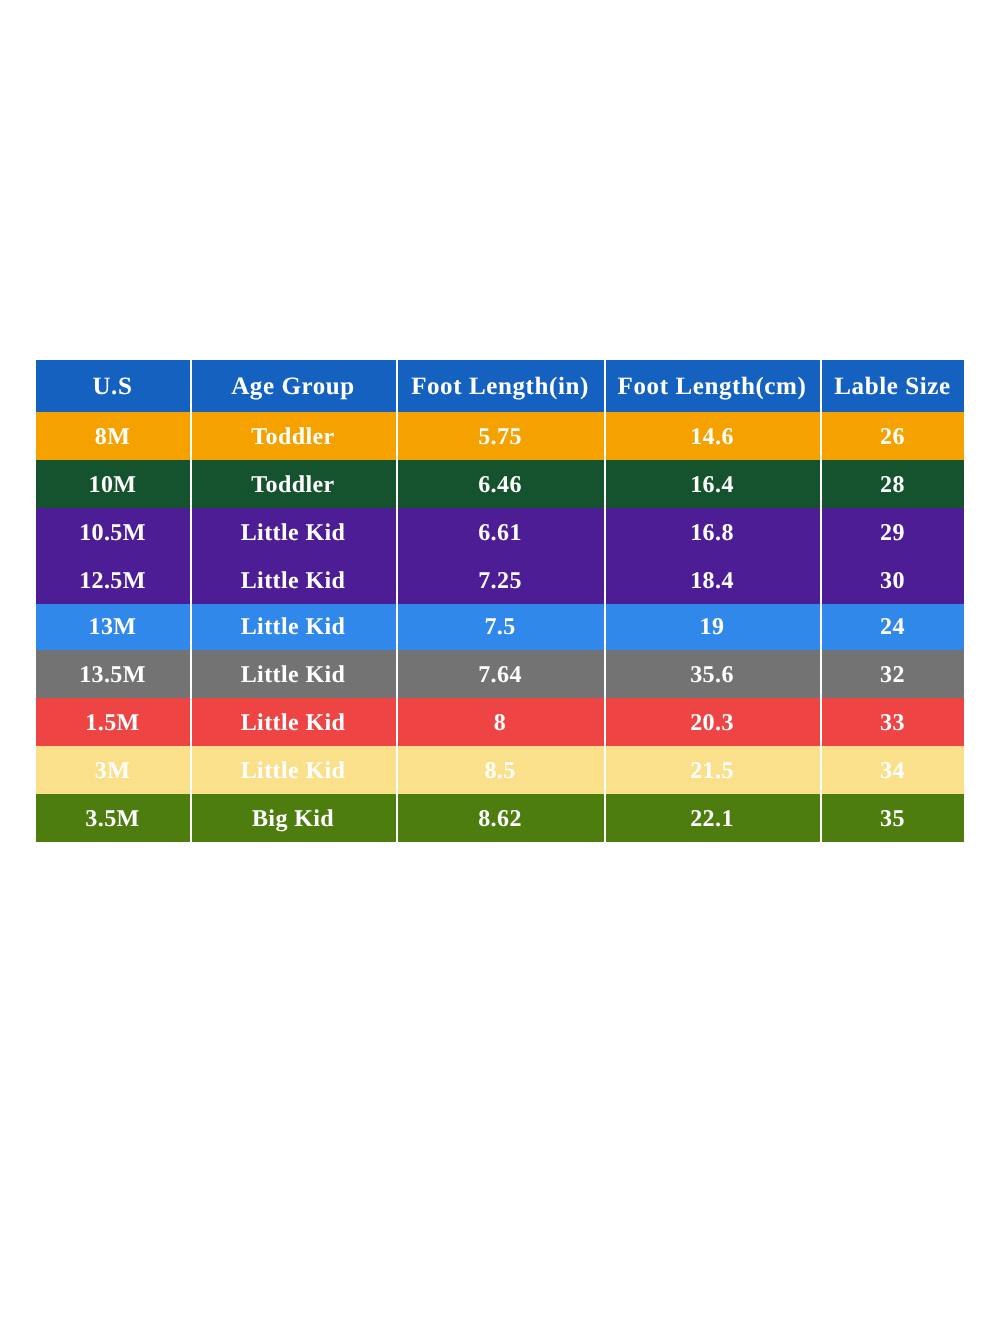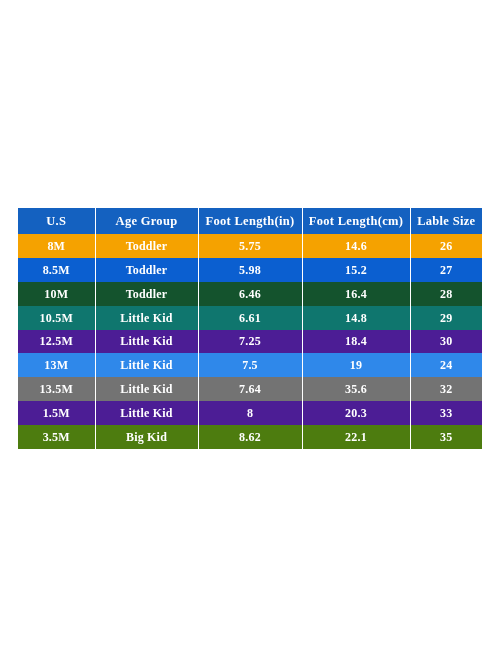--- a/index.html
+++ b/index.html
@@ -11,21 +11,21 @@
     height: 660px;
     background: #ffffff;
     font-family: "Liberation Serif", "DejaVu Serif", serif;
     overflow: hidden;
     position: relative;
   }
 
   #size-chart-wrap {
     position: absolute;
     left: 18px;
-    top: 208px;
+    top: 180px;
     width: 393px;
     height: 241px;
   }
 
   table.size-chart {
     width: 464px;
     height: 241px;
     border-collapse: collapse;
     table-layout: fixed;
   }
@@ -75,23 +75,23 @@
 
   
   .bg-o0 { background: #F5A200; }
   .bg-o1 { background: #14532d; }
   .bg-o2 { background: #4c1d95; }
   .bg-o3 { background: #737373; }
   .bg-o4 { background: #FBE08C; }
 
   
   .bg-b0 { background: #0B5FD0; }
-  .bg-b1 { background: #0f766e; }
+  .bg-b1 { background: #4c1d95; }
   .bg-b2 { background: #2F88EA; font-family: Liberation Serif, serif; }
-  .bg-b3 { background: #4c1d95; }
+  .bg-b3 { background: #ef4444; }
   .bg-b4 { background: #4d7c0f; }
 </style>
 </head>
 <body>
 
 <div id="size-chart-wrap">
   <table class="size-chart">
     <colgroup>
       <col class="c1">
         <col class="c2">
@@ -110,38 +110,31 @@
     </thead>
     <tbody id="chart-body">
         <tr class="data-row">
           <td class="bg-o0">8M</td>
           <td class="bg-o0">Toddler</td>
           <td class="bg-o0">5.75</td>
           <td class="bg-o0">14.6</td>
           <td class="bg-o0">26</td>
         </tr>
         <tr class="data-row">
-          <td class="bg-b0">8.5M</td>
-          <td class="bg-b0">Toddler</td>
-          <td class="bg-b0">5.98</td>
-          <td class="bg-b0">15.2</td>
-          <td class="bg-b0">27</td>
-        </tr>
-        <tr class="data-row">
           <td class="bg-o1">10M</td>
           <td class="bg-o1">Toddler</td>
           <td class="bg-o1">6.46</td>
           <td class="bg-o1">16.4</td>
           <td class="bg-o1">28</td>
         </tr>
         <tr class="data-row">
           <td class="bg-b1">10.5M</td>
           <td class="bg-b1">Little Kid</td>
           <td class="bg-b1">6.61</td>
-          <td class="bg-b1">14.8</td>
+          <td class="bg-b1">16.8</td>
           <td class="bg-b1">29</td>
         </tr>
         <tr class="data-row">
           <td class="bg-o2">12.5M</td>
           <td class="bg-o2">Little Kid</td>
           <td class="bg-o2">7.25</td>
           <td class="bg-o2">18.4</td>
           <td class="bg-o2">30</td>
         </tr>
         <tr class="data-row">
@@ -159,20 +152,27 @@
           <td class="bg-o3">32</td>
         </tr>
         <tr class="data-row">
           <td class="bg-b3">1.5M</td>
           <td class="bg-b3">Little Kid</td>
           <td class="bg-b3">8</td>
           <td class="bg-b3">20.3</td>
           <td class="bg-b3">33</td>
         </tr>
         <tr class="data-row">
+          <td class="bg-o4">3M</td>
+          <td class="bg-o4">Little Kid</td>
+          <td class="bg-o4">8.5</td>
+          <td class="bg-o4">21.5</td>
+          <td class="bg-o4">34</td>
+        </tr>
+        <tr class="data-row">
           <td class="bg-b4">3.5M</td>
           <td class="bg-b4">Big Kid</td>
           <td class="bg-b4">8.62</td>
           <td class="bg-b4">22.1</td>
           <td class="bg-b4">35</td>
         </tr>
       </tbody>
   </table>
 </div>
 

